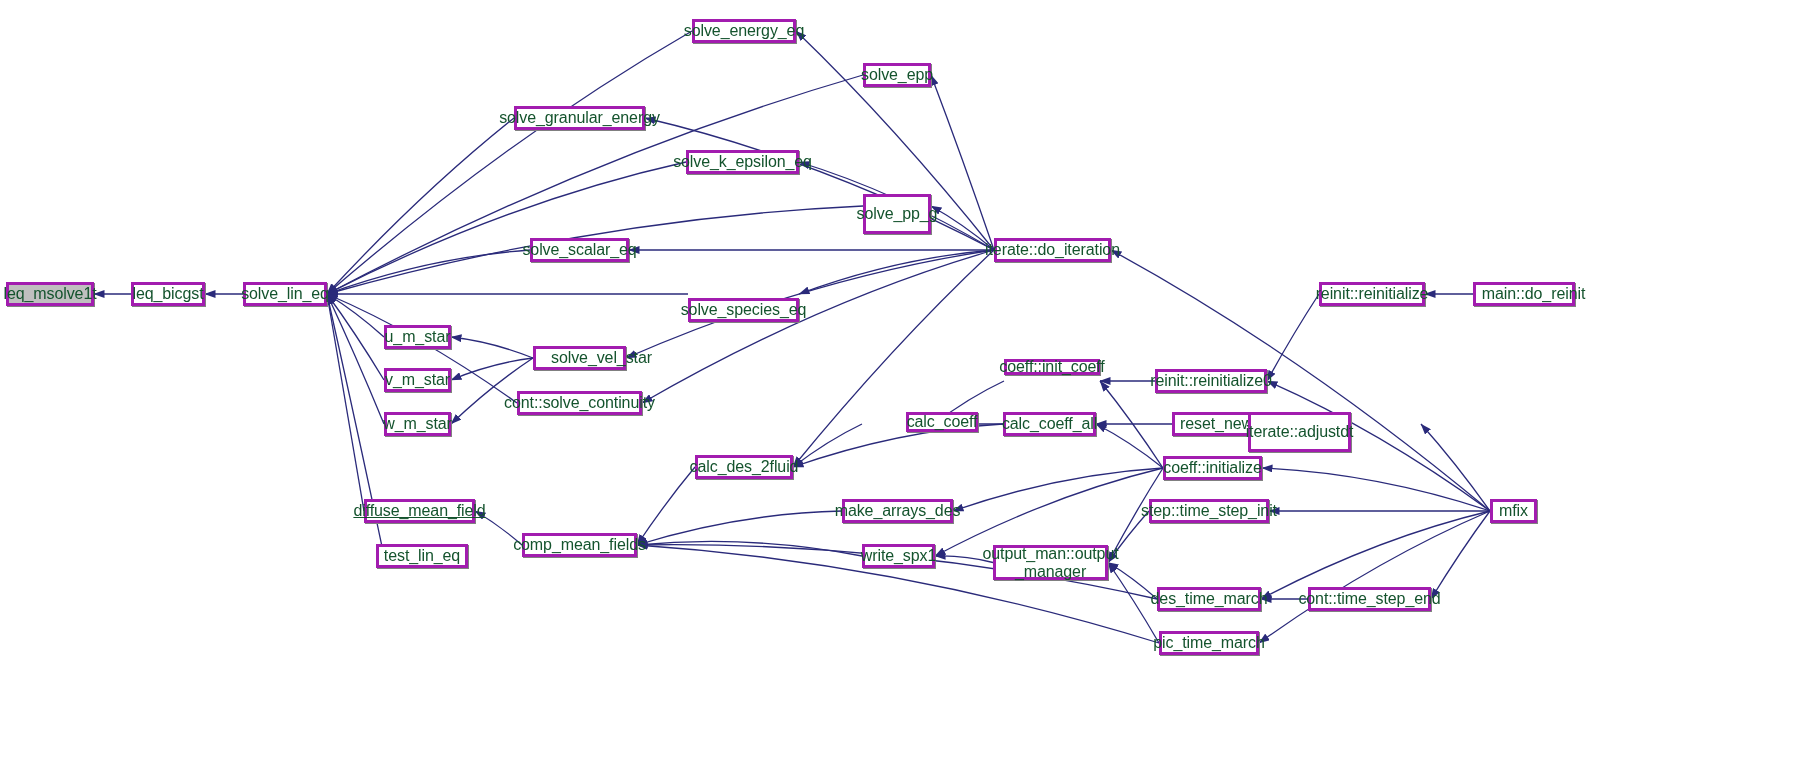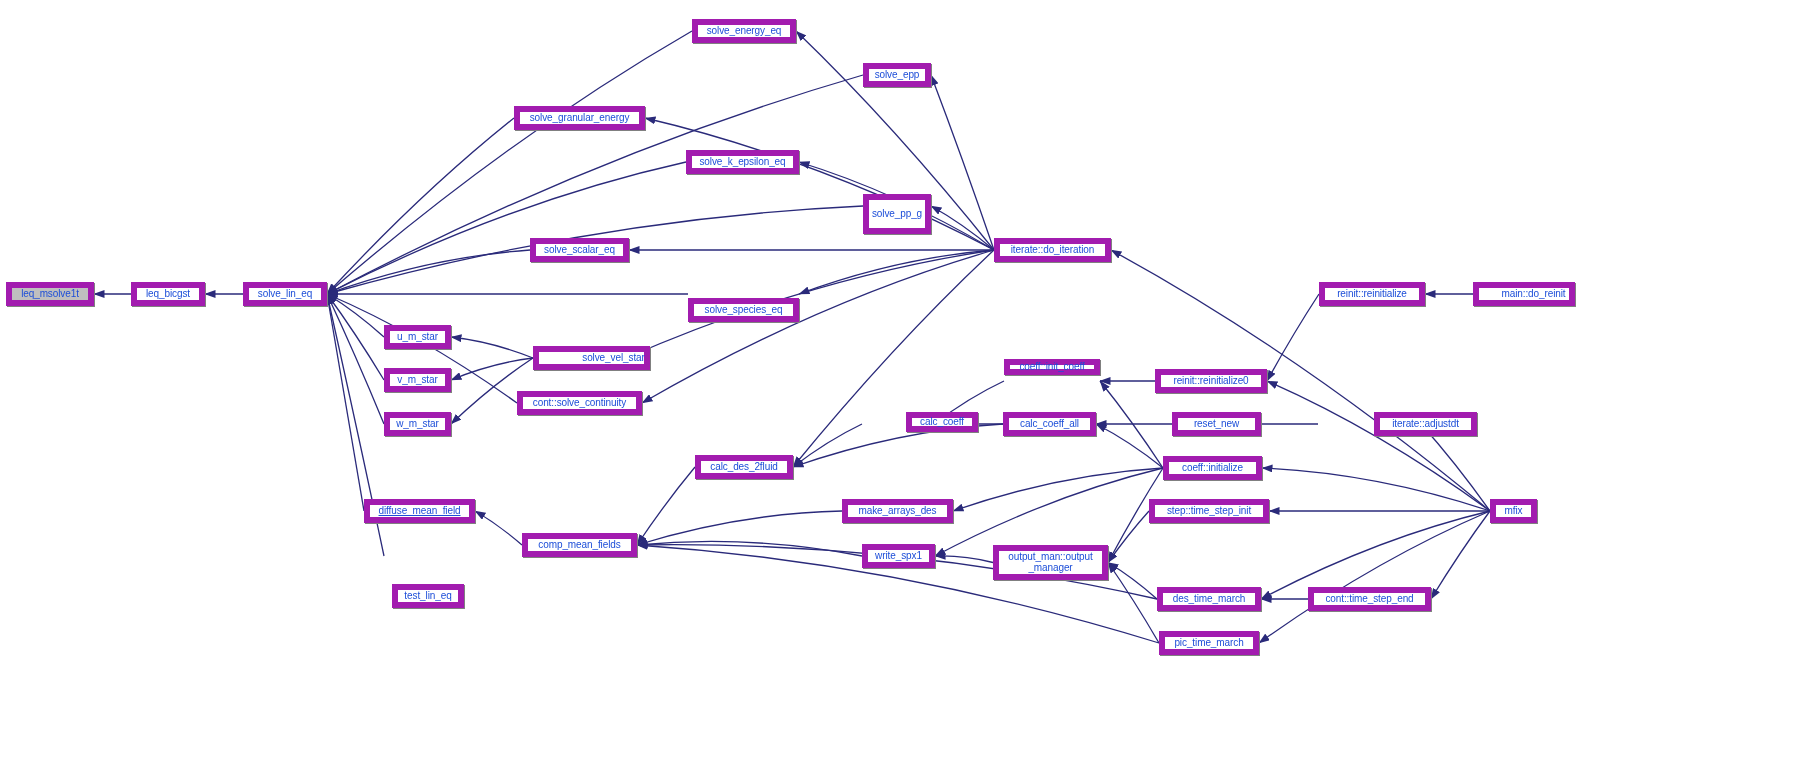--- a/index.html
+++ b/index.html
@@ -19,24 +19,24 @@
     position: absolute;
     left: 0;
     top: 0;
     width: 1817px;
     height: 765px;
     pointer-events: none;
   }
   .node {
     position: absolute;
     box-sizing: border-box;
-    border: 6px solid #a21caf;
+    border: 3px solid #a21caf;
     background: #ffffff;
-    color: #1d4ed8;
-    font-size: 10px;
+    color: #14532d;
+    font-size: 16px;
     line-height: 1.08;
     display: flex;
     align-items: center;
     justify-content: center;
     text-align: center;
     white-space: pre-line;
     box-shadow: 1px 1px 0 0 #808080;
     letter-spacing: -0.1px;
   }
   .node.highlight {
@@ -125,32 +125,32 @@
       <div class="node" style="left: 863px; top: 63px; width: 68px; height: 24px;">solve_epp</div>
       <div class="node" style="left: 514px; top: 106px; width: 131px; height: 24px;">solve_granular_energy</div>
       <div class="node" style="left: 686px; top: 150px; width: 113px; height: 24px;">solve_k_epsilon_eq</div>
       <div class="node" style="left: 863px; top: 194px; width: 68px; height: 40px;">solve_pp_g</div>
       <div class="node" style="left: 530px; top: 238px; width: 99px; height: 24px;">solve_scalar_eq</div>
       <div class="node" style="left: 688px; top: 282px; width: 111px; height: 24px; margin-top: 16px;">solve_species_eq</div>
       <div class="node" style="left: 994px; top: 238px; width: 117px; height: 24px;">iterate::do_iteration</div>
       <div class="node" style="left: 384px; top: 325px; width: 67px; height: 24px;">u_m_star</div>
       <div class="node" style="left: 384px; top: 368px; width: 67px; height: 24px;">v_m_star</div>
       <div class="node" style="left: 384px; top: 412px; width: 67px; height: 24px;">w_m_star</div>
-      <div class="node" style="left: 533px; top: 346px; width: 117px; height: 24px; padding-left: 44px;">solve_vel_star</div>
+      <div class="node" style="left: 533px; top: 346px; width: 93px; height: 24px; padding-left: 44px;">solve_vel_star</div>
       <div class="node" style="left: 517px; top: 391px; width: 125px; height: 24px;">cont::solve_continuity</div>
       <div class="node" style="left: 364px; top: 499px; width: 111px; height: 24px; text-decoration: underline;">diffuse_mean_field</div>
-      <div class="node" style="left: 392px; top: 544px; width: 72px; height: 24px; margin-top: 40px;">test_lin_eq</div>
+      <div class="node" style="left: 376px; top: 544px; width: 92px; height: 24px;">test_lin_eq</div>
       <div class="node" style="left: 522px; top: 533px; width: 115px; height: 24px;">comp_mean_fields</div>
       <div class="node" style="left: 695px; top: 455px; width: 98px; height: 24px;">calc_des_2fluid</div>
       <div class="node" style="left: 906px; top: 412px; width: 72px; height: 20px;">calc_coeff</div>
       <div class="node" style="left: 1003px; top: 412px; width: 93px; height: 24px;">calc_coeff_all</div>
       <div class="node" style="left: 1004px; top: 359px; width: 96px; height: 16px;">coeff::init_coeff</div>
       <div class="node" style="left: 1155px; top: 369px; width: 112px; height: 24px;">reinit::reinitialize0</div>
       <div class="node" style="left: 1172px; top: 412px; width: 89px; height: 24px;">reset_new</div>
-      <div class="node" style="left: 1374px; top: 412px; width: 103px; height: 24px; text-align: center;">iterate::adjustdt</div>
+      <div class="node" style="left: 1248px; top: 412px; width: 103px; height: 40px; text-align: center;">iterate::adjustdt</div>
       <div class="node" style="left: 1163px; top: 456px; width: 99px; height: 24px;">coeff::initialize</div>
       <div class="node" style="left: 842px; top: 499px; width: 111px; height: 24px;">make_arrays_des</div>
       <div class="node" style="left: 862px; top: 544px; width: 73px; height: 24px;">write_spx1</div>
       <div class="node" style="left: 993px; top: 545px; width: 115px; height: 35px;">output_man::output
 _manager</div>
       <div class="node" style="left: 1149px; top: 499px; width: 120px; height: 24px;">step::time_step_init</div>
       <div class="node" style="left: 1157px; top: 587px; width: 104px; height: 24px;">des_time_march</div>
       <div class="node" style="left: 1308px; top: 587px; width: 123px; height: 24px;">cont::time_step_end</div>
       <div class="node" style="left: 1159px; top: 631px; width: 100px; height: 24px;">pic_time_march</div>
       <div class="node" style="left: 1490px; top: 499px; width: 47px; height: 24px;">mfix</div>

